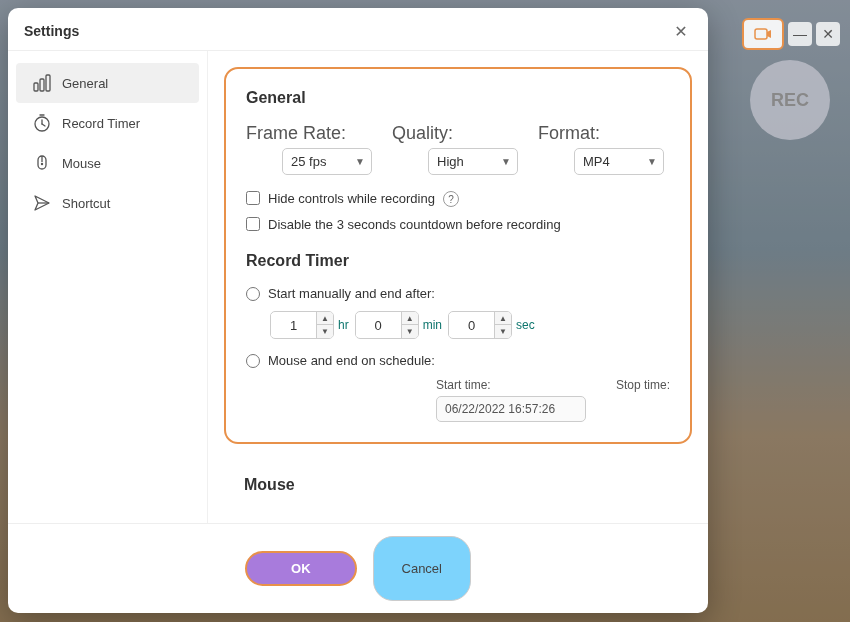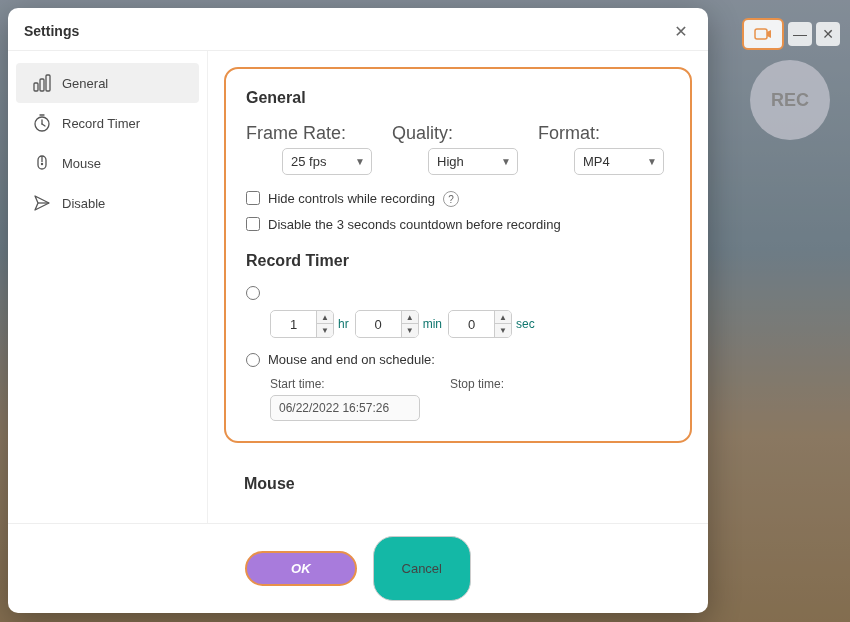--- a/index.html
+++ b/index.html
@@ -322,20 +322,21 @@
       font-size: 12px;
       color: #0f766e;
     }
 
     
     .schedule-inputs {
       display: flex;
       gap: 30px;
       margin-left: 24px;
       margin-top: 0;
+      justify-content: flex-end;
     }
     .schedule-field {
       display: flex;
       flex-direction: column;
       gap: 4px;
     }
     .schedule-label {
       font-size: 12px;
       color: #555;
     }
@@ -383,27 +384,26 @@
     }
     .btn-ok {
       padding: 8px 44px;
       border: 2px solid #e8914a;
       border-radius: 20px;
       background: #a87bdc;
       color: #fff;
       font-size: 13px;
       font-weight: 600;
       cursor: pointer;
-      font-style: italic;
     }
     .btn-cancel {
       padding: 24px 28px;
       border: 1.5px solid #ccc;
       border-radius: 20px;
-      background: #14b8a6;
+      background: #7dd3fc;
       color: #444;
       font-size: 13px;
       cursor: pointer;
     }
   </style>
 </head>
 <body>
 
 <div class="bg"></div>
 <div class="overlay"></div>
@@ -464,21 +464,21 @@
         </span>
         <span>Mouse</span>
       </div>
       <div class="sidebar-item">
         <span class="sidebar-icon">
           <svg width="18" height="18" viewBox="0 0 18 18">
             <polygon points="2,2 16,9 2,16 5,9" fill="none" stroke="#555" stroke-width="1.3" stroke-linejoin="round"></polygon>
             <line x1="5" y1="9" x2="16" y2="9" stroke="#555" stroke-width="1.3"></line>
           </svg>
         </span>
-        <span>Disable</span>
+        <span>Shortcut</span>
       </div>
     </div>
 
     <div class="main-content">
 
       <div class="content-panel">
 
         <div>
           <div class="section-title">General</div>
 
@@ -532,20 +532,21 @@
             <input type="checkbox" id="disable-countdown" style="">
             <label class="checkbox-label" for="disable-countdown">Disable the 3 seconds countdown before recording</label>
           </div>
         </div>
 
         <div class="timer-section">
           <div class="section-title">Record Timer</div>
 
           <div class="radio-row">
             <input type="radio" name="timer-mode" id="manual-timer" style="">
+            <label class="radio-label" for="manual-timer">Start manually and end after:</label>
           </div>
 
           <div class="timer-inputs">
             <div class="timer-input-group">
               <div class="spinner-wrapper">
                 <input type="text" class="spinner-input" value="1" style="">
                 <div class="spinner-btns">
                   <button class="spinner-btn">▲</button>
                   <button class="spinner-btn">▼</button>
                 </div>

